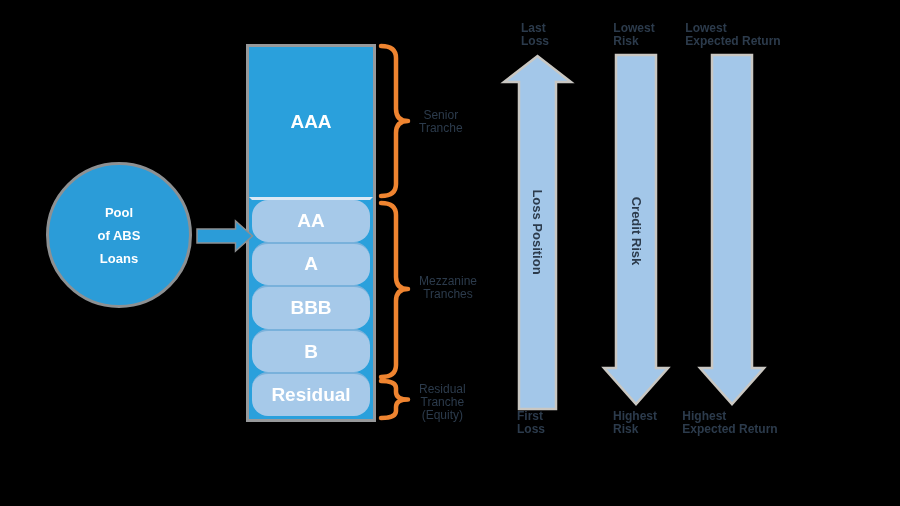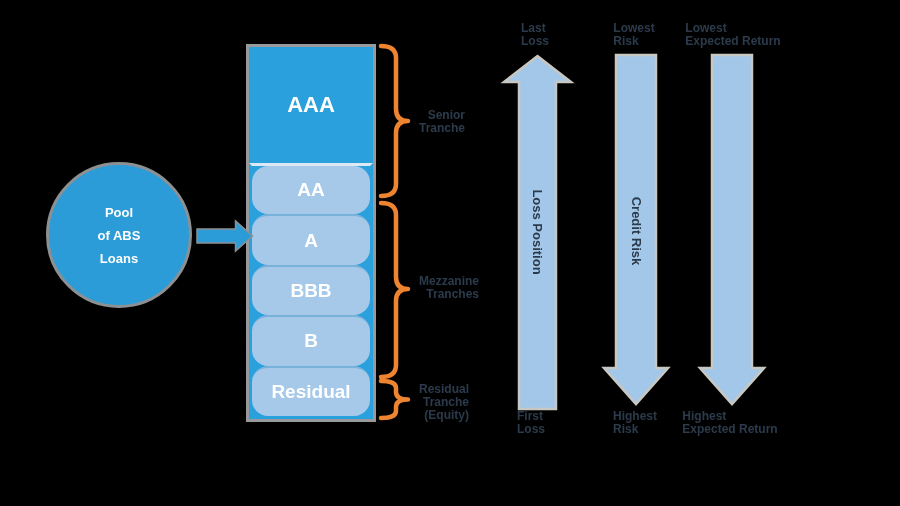--- a/index.html
+++ b/index.html
@@ -39,24 +39,24 @@
   }
 
   
   #tranche-column{
     left:246px;top:44px;width:130px;height:378px;
     border:3px solid var(--gray-outline);
     background:var(--senior-blue);
     display:flex;flex-direction:column;
   }
   .tranche-senior{
-    height:116px;
+    height:150px;
     background:var(--senior-blue);
     display:flex;align-items:center;justify-content:center;
-    color:var(--white);font-weight:bold;font-size:22px;
+    color:var(--white);font-weight:bold;font-size:19px;
   }
   #junior-wrap{
     flex:1;
     border-left:3px solid var(--senior-blue);
     border-right:3px solid var(--senior-blue);
     border-bottom:3px solid var(--senior-blue);
     border-top:3px solid var(--senior-sep);
     display:flex;flex-direction:column;
   }
   .tranche-row{
@@ -69,22 +69,22 @@
   .tranche-row:first-child{border-top:none;}
 
   
   #overlay{left:0;top:0;width:900px;height:506px;pointer-events:none;}
   .brace{fill:none;stroke:var(--orange);stroke-width:4.5;stroke-linecap:round;stroke-linejoin:round;}
   .bigarrow{fill:var(--arrow-blue);stroke:var(--arrow-outline);stroke-width:2.5;stroke-linejoin:miter;}
   .smallarrow{fill:var(--pool-blue);stroke:var(--circle-outline);stroke-width:1.5;}
 
   
   .brace-label{
-    color:var(--navy);font-weight:bold;font-size:12px;line-height:13px;
-    text-align:right;white-space:nowrap;
+    color:var(--navy);font-weight:normal;font-size:12px;line-height:13px;
+    text-align:center;white-space:nowrap;
   }
   #brace-label-senior{left:419px;top:109px;}
   #brace-label-mezzanine{left:419px;top:275px;}
   #brace-label-residual{left:419px;top:383px;}
 
   
   .caption{
     color:var(--navy);font-weight:bold;font-size:12px;line-height:12.5px;
     text-align:left;white-space:nowrap;
     transform:translateX(-50%);

